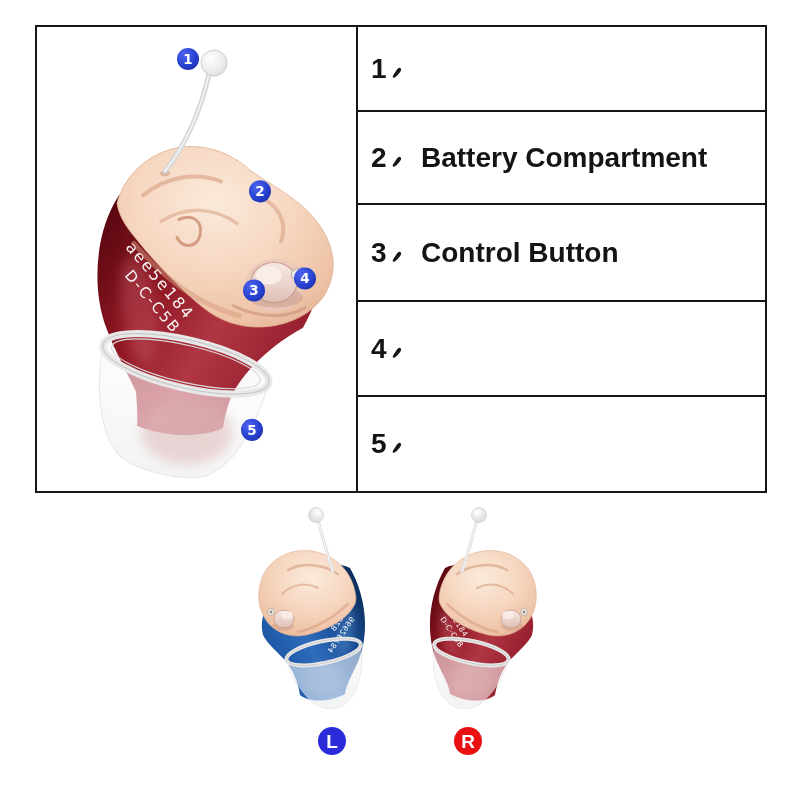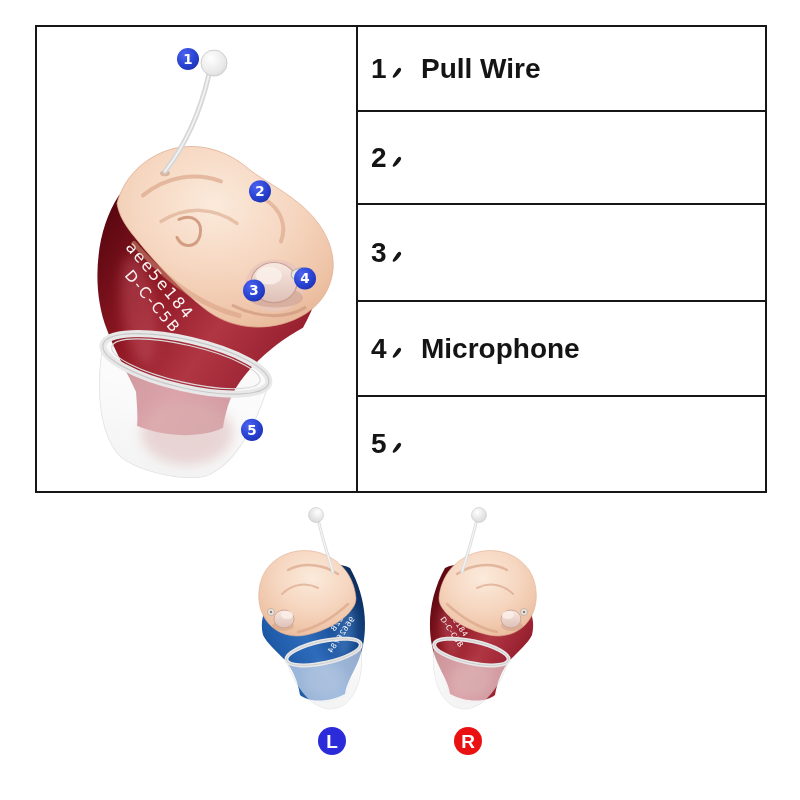--- a/index.html
+++ b/index.html
@@ -171,34 +171,34 @@
         <circle cx="215" cy="402" r="11" fill="url(#m-co)"></circle>
         <text class="callout-num" x="215" y="406.8">5</text>
       </g>
     </svg>
   </div>
 
   <div class="parts-table">
     <div class="pt-row">
       <span class="pt-num">1</span>
         <span class="cjk-comma"></span>
-      <span class="pt-label">Pull Wire</span>
     </div>
     <div class="pt-row">
       <span class="pt-num">2</span>
         <span class="cjk-comma"></span>
+      <span class="pt-label">Battery Compartment</span>
     </div>
     <div class="pt-row">
       <span class="pt-num">3</span>
         <span class="cjk-comma"></span>
+      <span class="pt-label">Control Button</span>
     </div>
     <div class="pt-row">
       <span class="pt-num">4</span>
         <span class="cjk-comma"></span>
-      <span class="pt-label">Microphone</span>
     </div>
     <div class="pt-row">
       <span class="pt-num">5</span>
         <span class="cjk-comma"></span>
     </div>
   </div>
 
   <svg class="aid-small aid-left" viewBox="0 0 130 215">
     <defs>
       <linearGradient id="l-shell" x1="0" y1="0.15" x2="1" y2="0.9">

